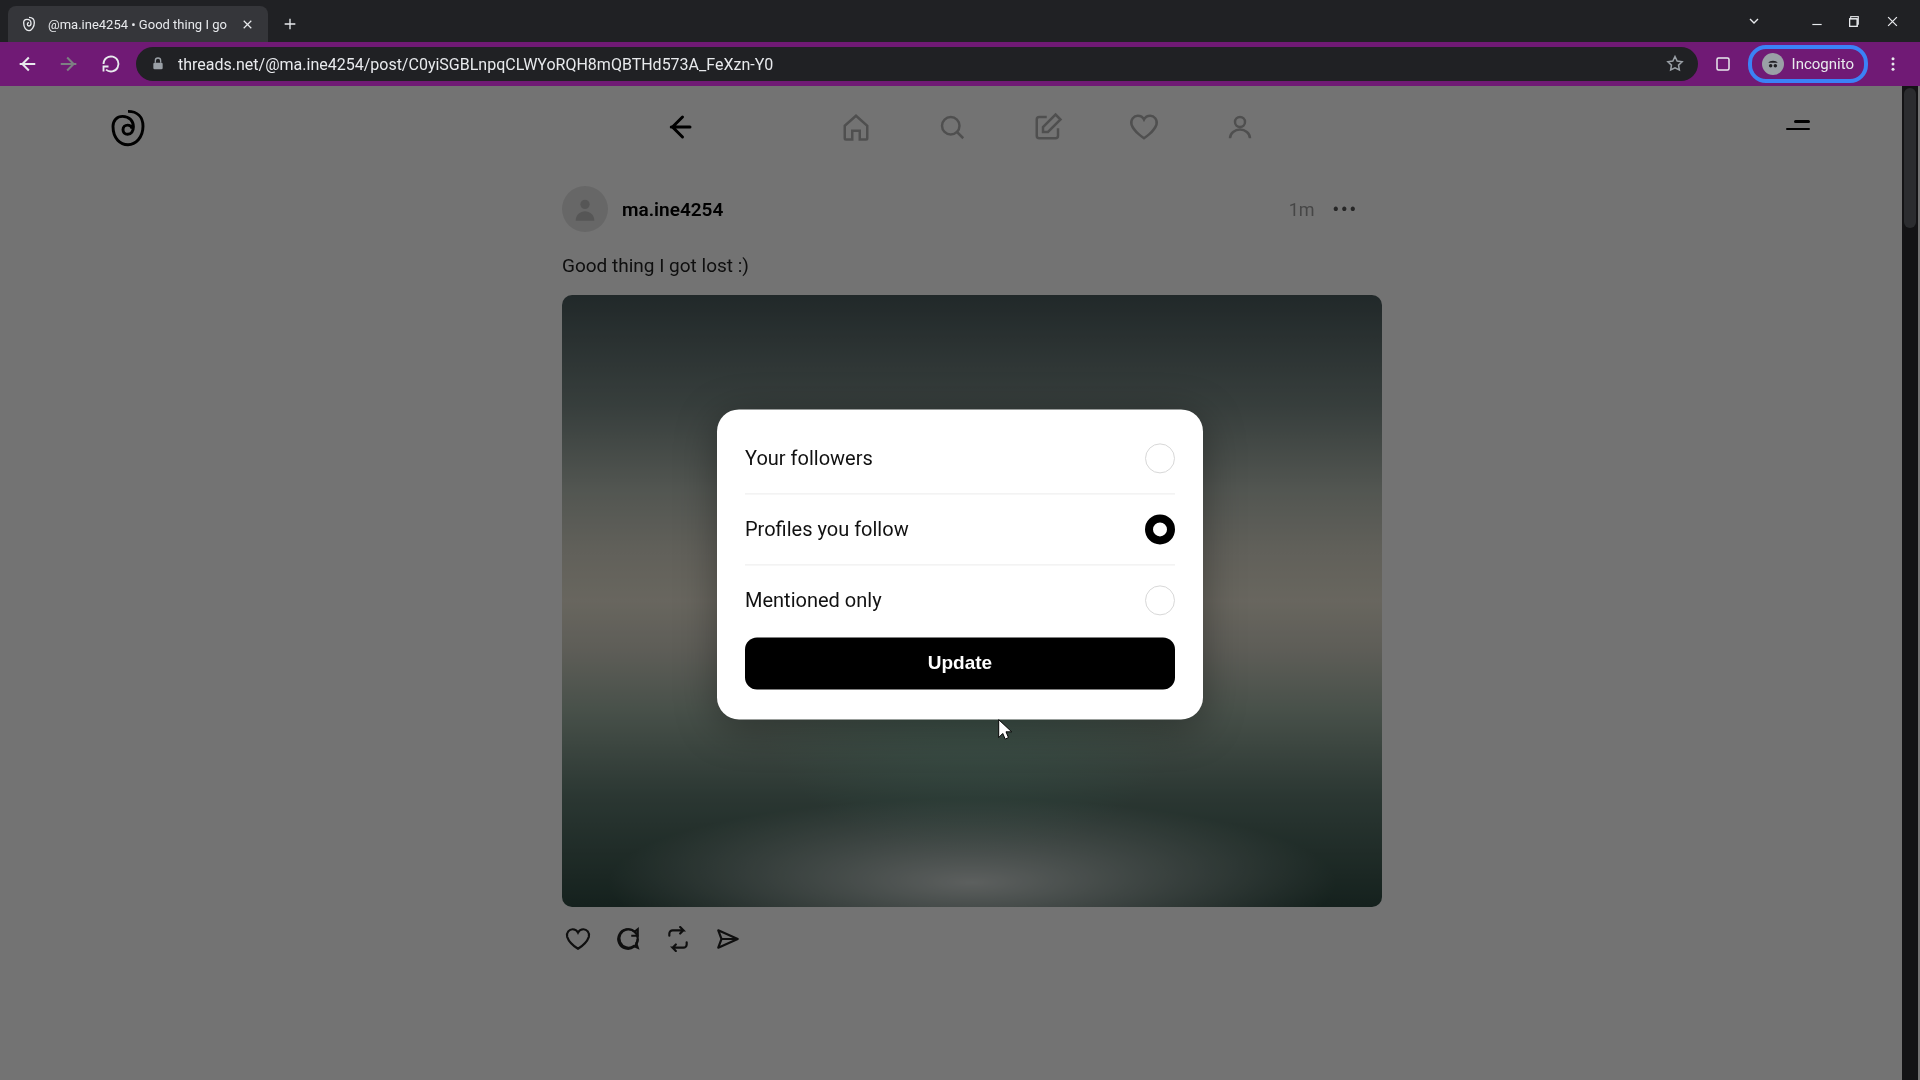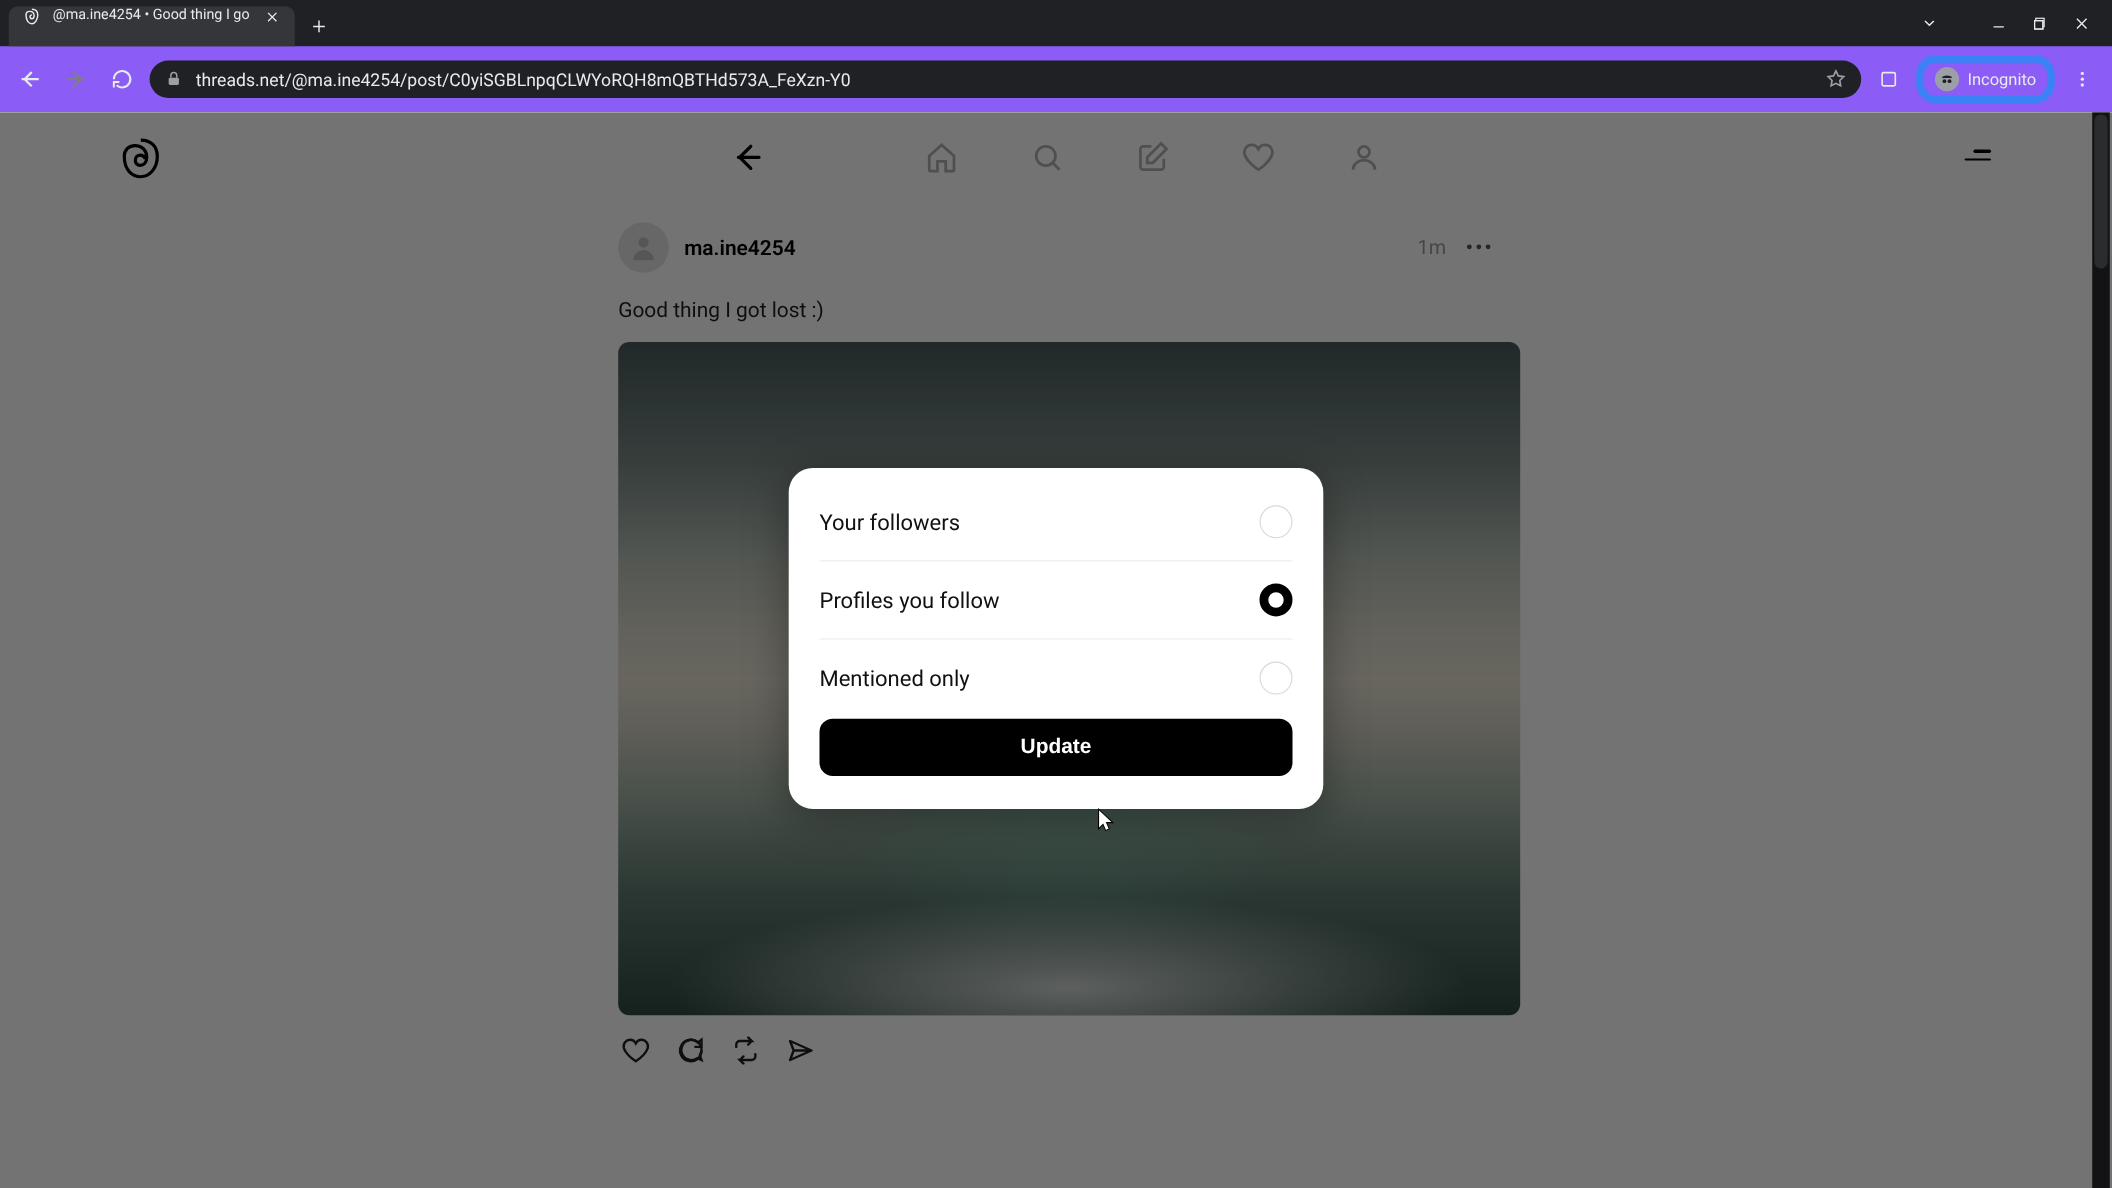--- a/index.html
+++ b/index.html
@@ -1,35 +1,35 @@
 <!DOCTYPE html>
 <html><head>
 <meta charset="utf-8">
 <style>
   * { margin: 0; padding: 0; box-sizing: border-box; }
   html, body { width: 1920px; height: 1080px; overflow: hidden; font-family: -apple-system, BlinkMacSystemFont, "Segoe UI", Roboto, Helvetica, Arial, sans-serif; background: #202124; }
 
   
   .tabstrip { height: 42px; background: #202124; display: flex; align-items: flex-end; padding-left: 8px; }
-  .tab { display: flex; align-items: flex-start; gap: 10px; height: 36px; padding: 0 12px; background: #35363a; border-radius: 8px 8px 0 0; width: 260px; color: #e8eaed; font-size: 13px; position: relative; }
+  .tab { display: flex; align-items: center; gap: 10px; height: 36px; padding: 0 12px; background: #35363a; border-radius: 8px 8px 0 0; width: 260px; color: #e8eaed; font-size: 13px; position: relative; }
   .tab .favicon { width: 18px; height: 18px; display: flex; align-items: center; justify-content: center; color: #e8eaed; }
   .tab .title { flex: 1; white-space: nowrap; overflow: hidden; text-overflow: ellipsis; }
   .tab .close { width: 18px; height: 18px; display: flex; align-items: center; justify-content: center; color: #e8eaed; }
   .newtab { width: 32px; height: 32px; display: flex; align-items: center; justify-content: center; color: #e8eaed; margin-left: 6px; margin-bottom: 2px; }
   .win-controls { position: absolute; right: 0; top: 0; height: 42px; display: flex; align-items: center; gap: 24px; padding-right: 20px; color: #e8eaed; }
   .win-controls .chev { margin-right: 24px; }
 
-  .toolbar { height: 60px; background: #8b5cf6; display: flex; align-items: center; padding: 0 10px; gap: 8px; }
+  .toolbar { height: 44px; background: #701a75; display: flex; align-items: center; padding: 0 10px; gap: 8px; }
   .tb-btn { width: 34px; height: 34px; display: flex; align-items: center; justify-content: center; color: #e8eaed; border-radius: 50%; }
   .tb-btn.disabled { color: #7d7f83; }
   .omnibox { flex: 1; height: 34px; background: #202124; border-radius: 17px; display: flex; align-items: center; padding: 0 14px; gap: 12px; color: #e8eaed; font-size: 16px; }
   .omnibox .lock { color: #9aa0a6; display:flex; }
   .omnibox .url { flex: 1; white-space: nowrap; overflow: hidden; }
   .omnibox .star { color: #9aa0a6; display:flex; }
-  .incog-chip { display: flex; align-items: center; gap: 8px; color: #e8eaed; font-size: 15px; padding: 4px 10px; border: 7px solid #3b82f6; border-radius: 18px; }
+  .incog-chip { display: flex; align-items: center; gap: 8px; color: #e8eaed; font-size: 15px; padding: 4px 10px; border: 4px solid #3b82f6; border-radius: 18px; }
   .incog-chip .hat { width:22px; height:22px; background:#9aa0a6; border-radius:50%; display:flex; align-items:center; justify-content:center;}
 
   
   .viewport { position: relative; width: 1920px; height: calc(1080px - 42px - 44px); background: #fff; overflow: hidden; }
 
   .app { width: 100%; height: 100%; background: #fff; position: relative; }
 
   .brand { position: absolute; left: 108px; top: 22px; }
   .brand svg { width: 40px; height: 40px; }
 

